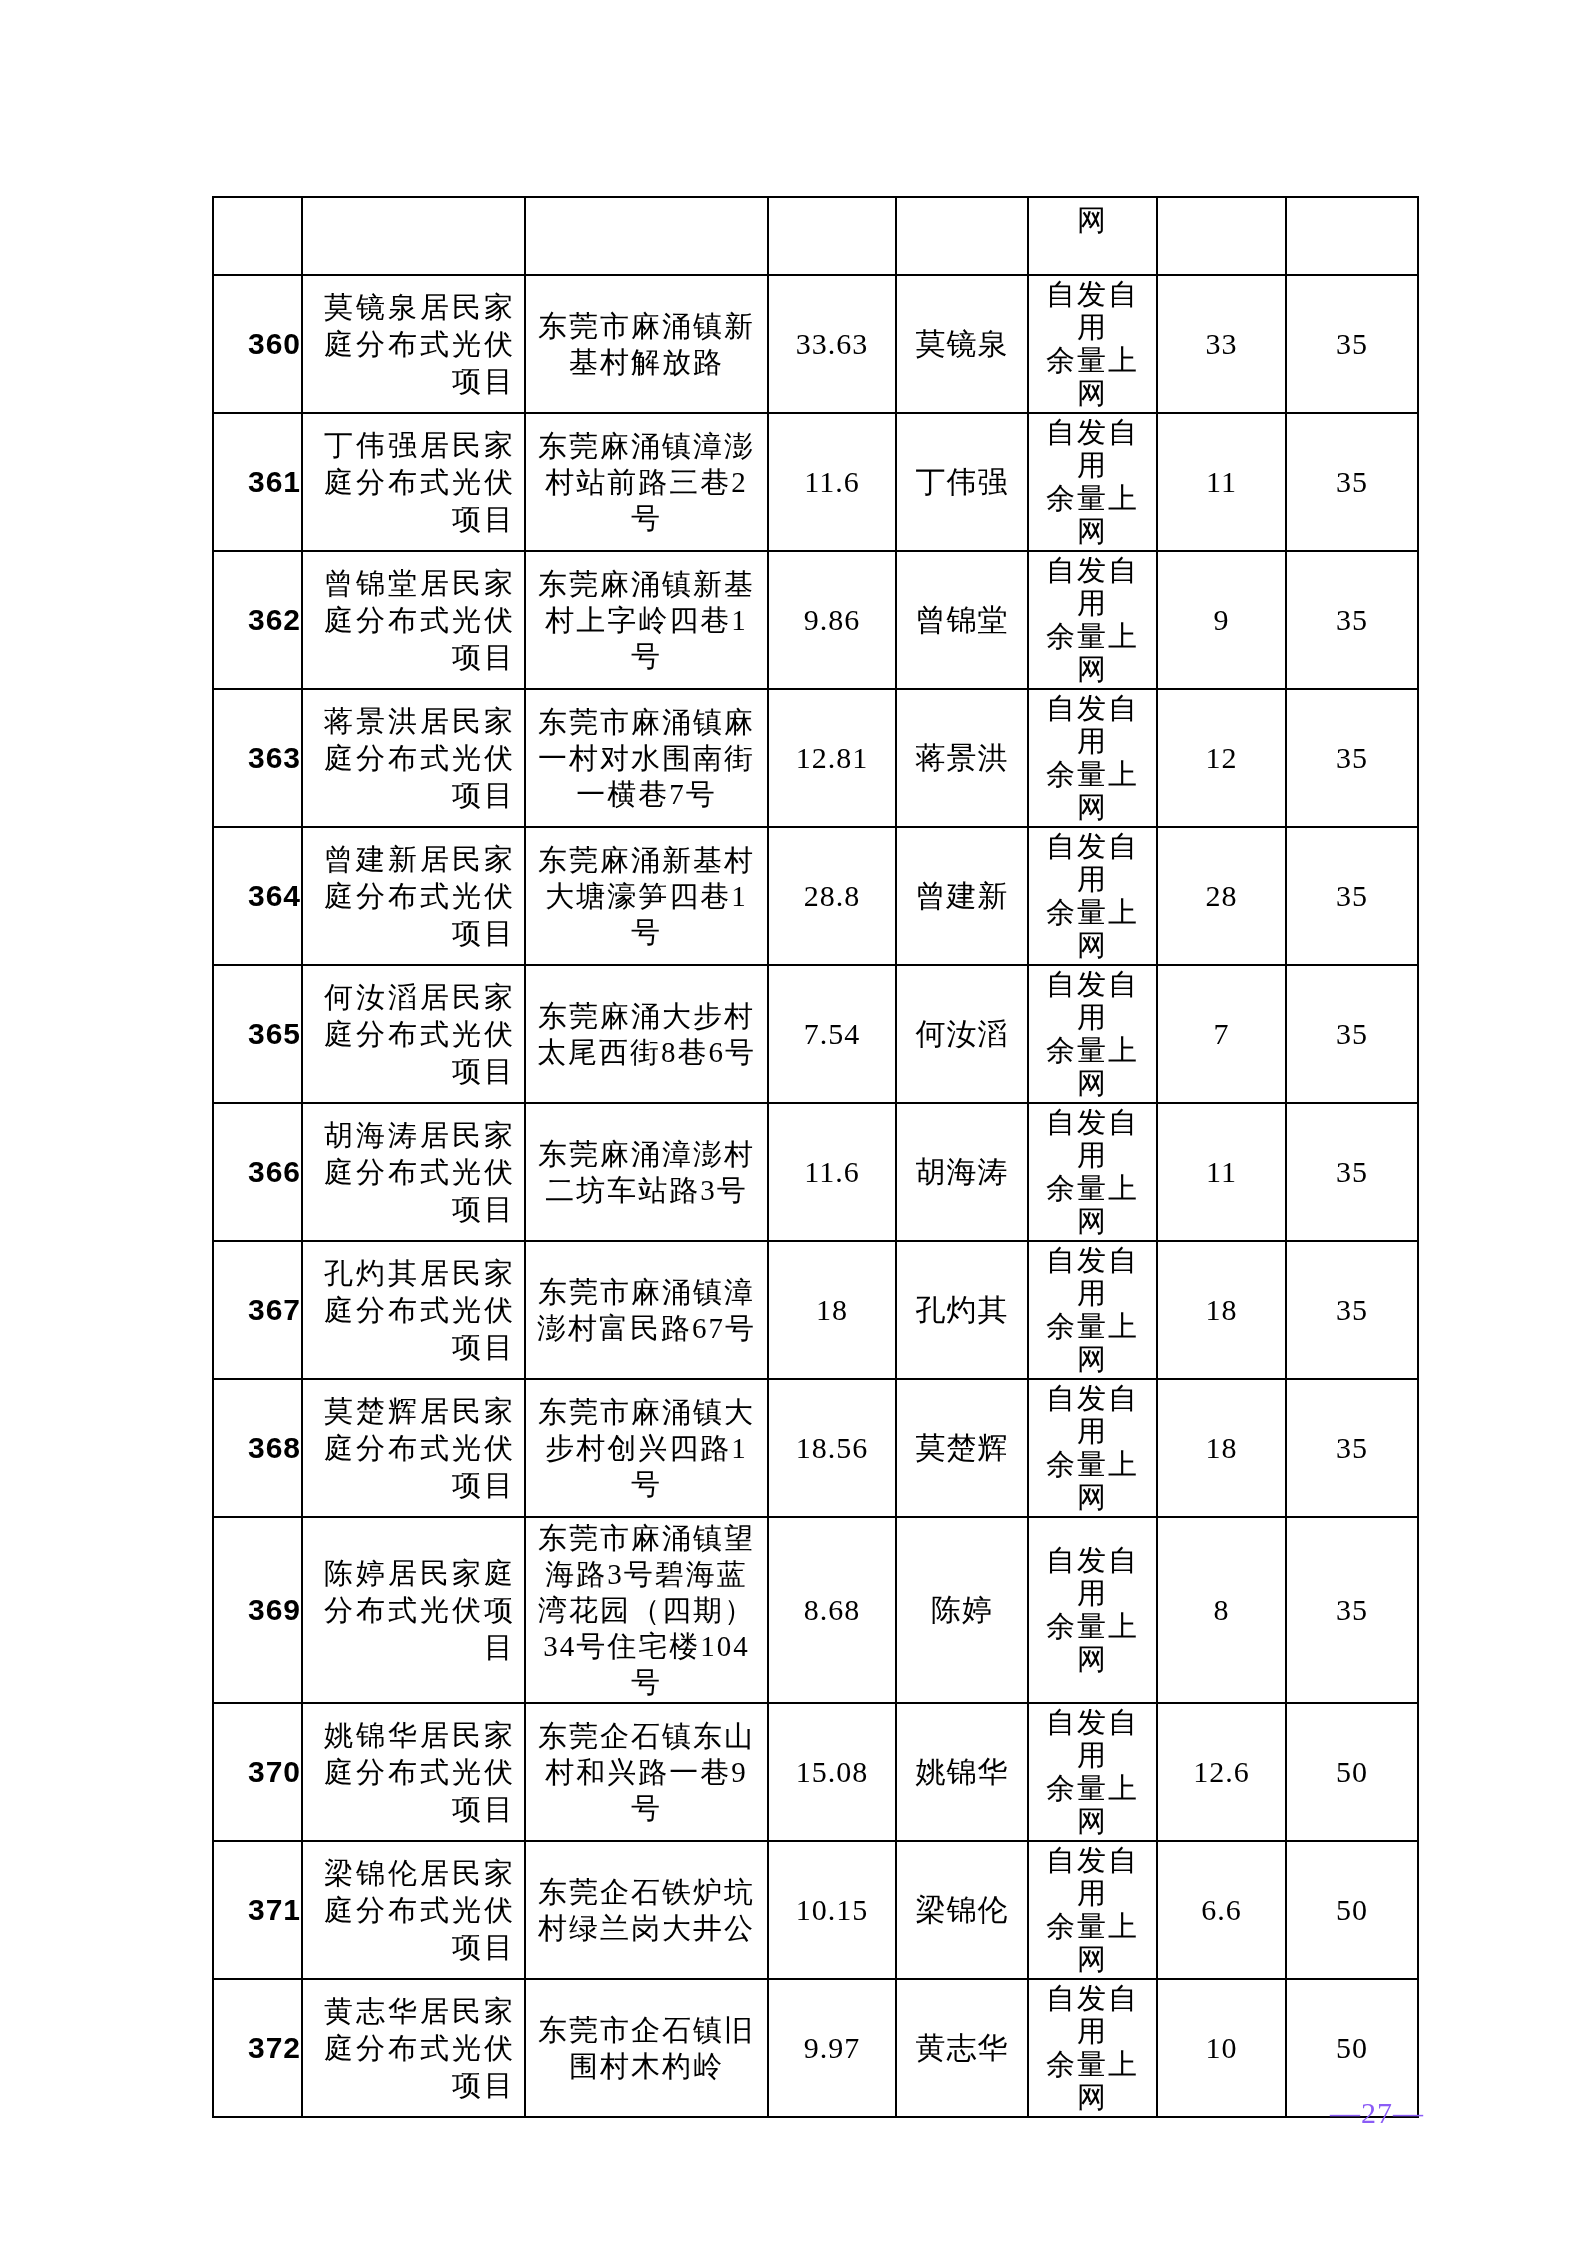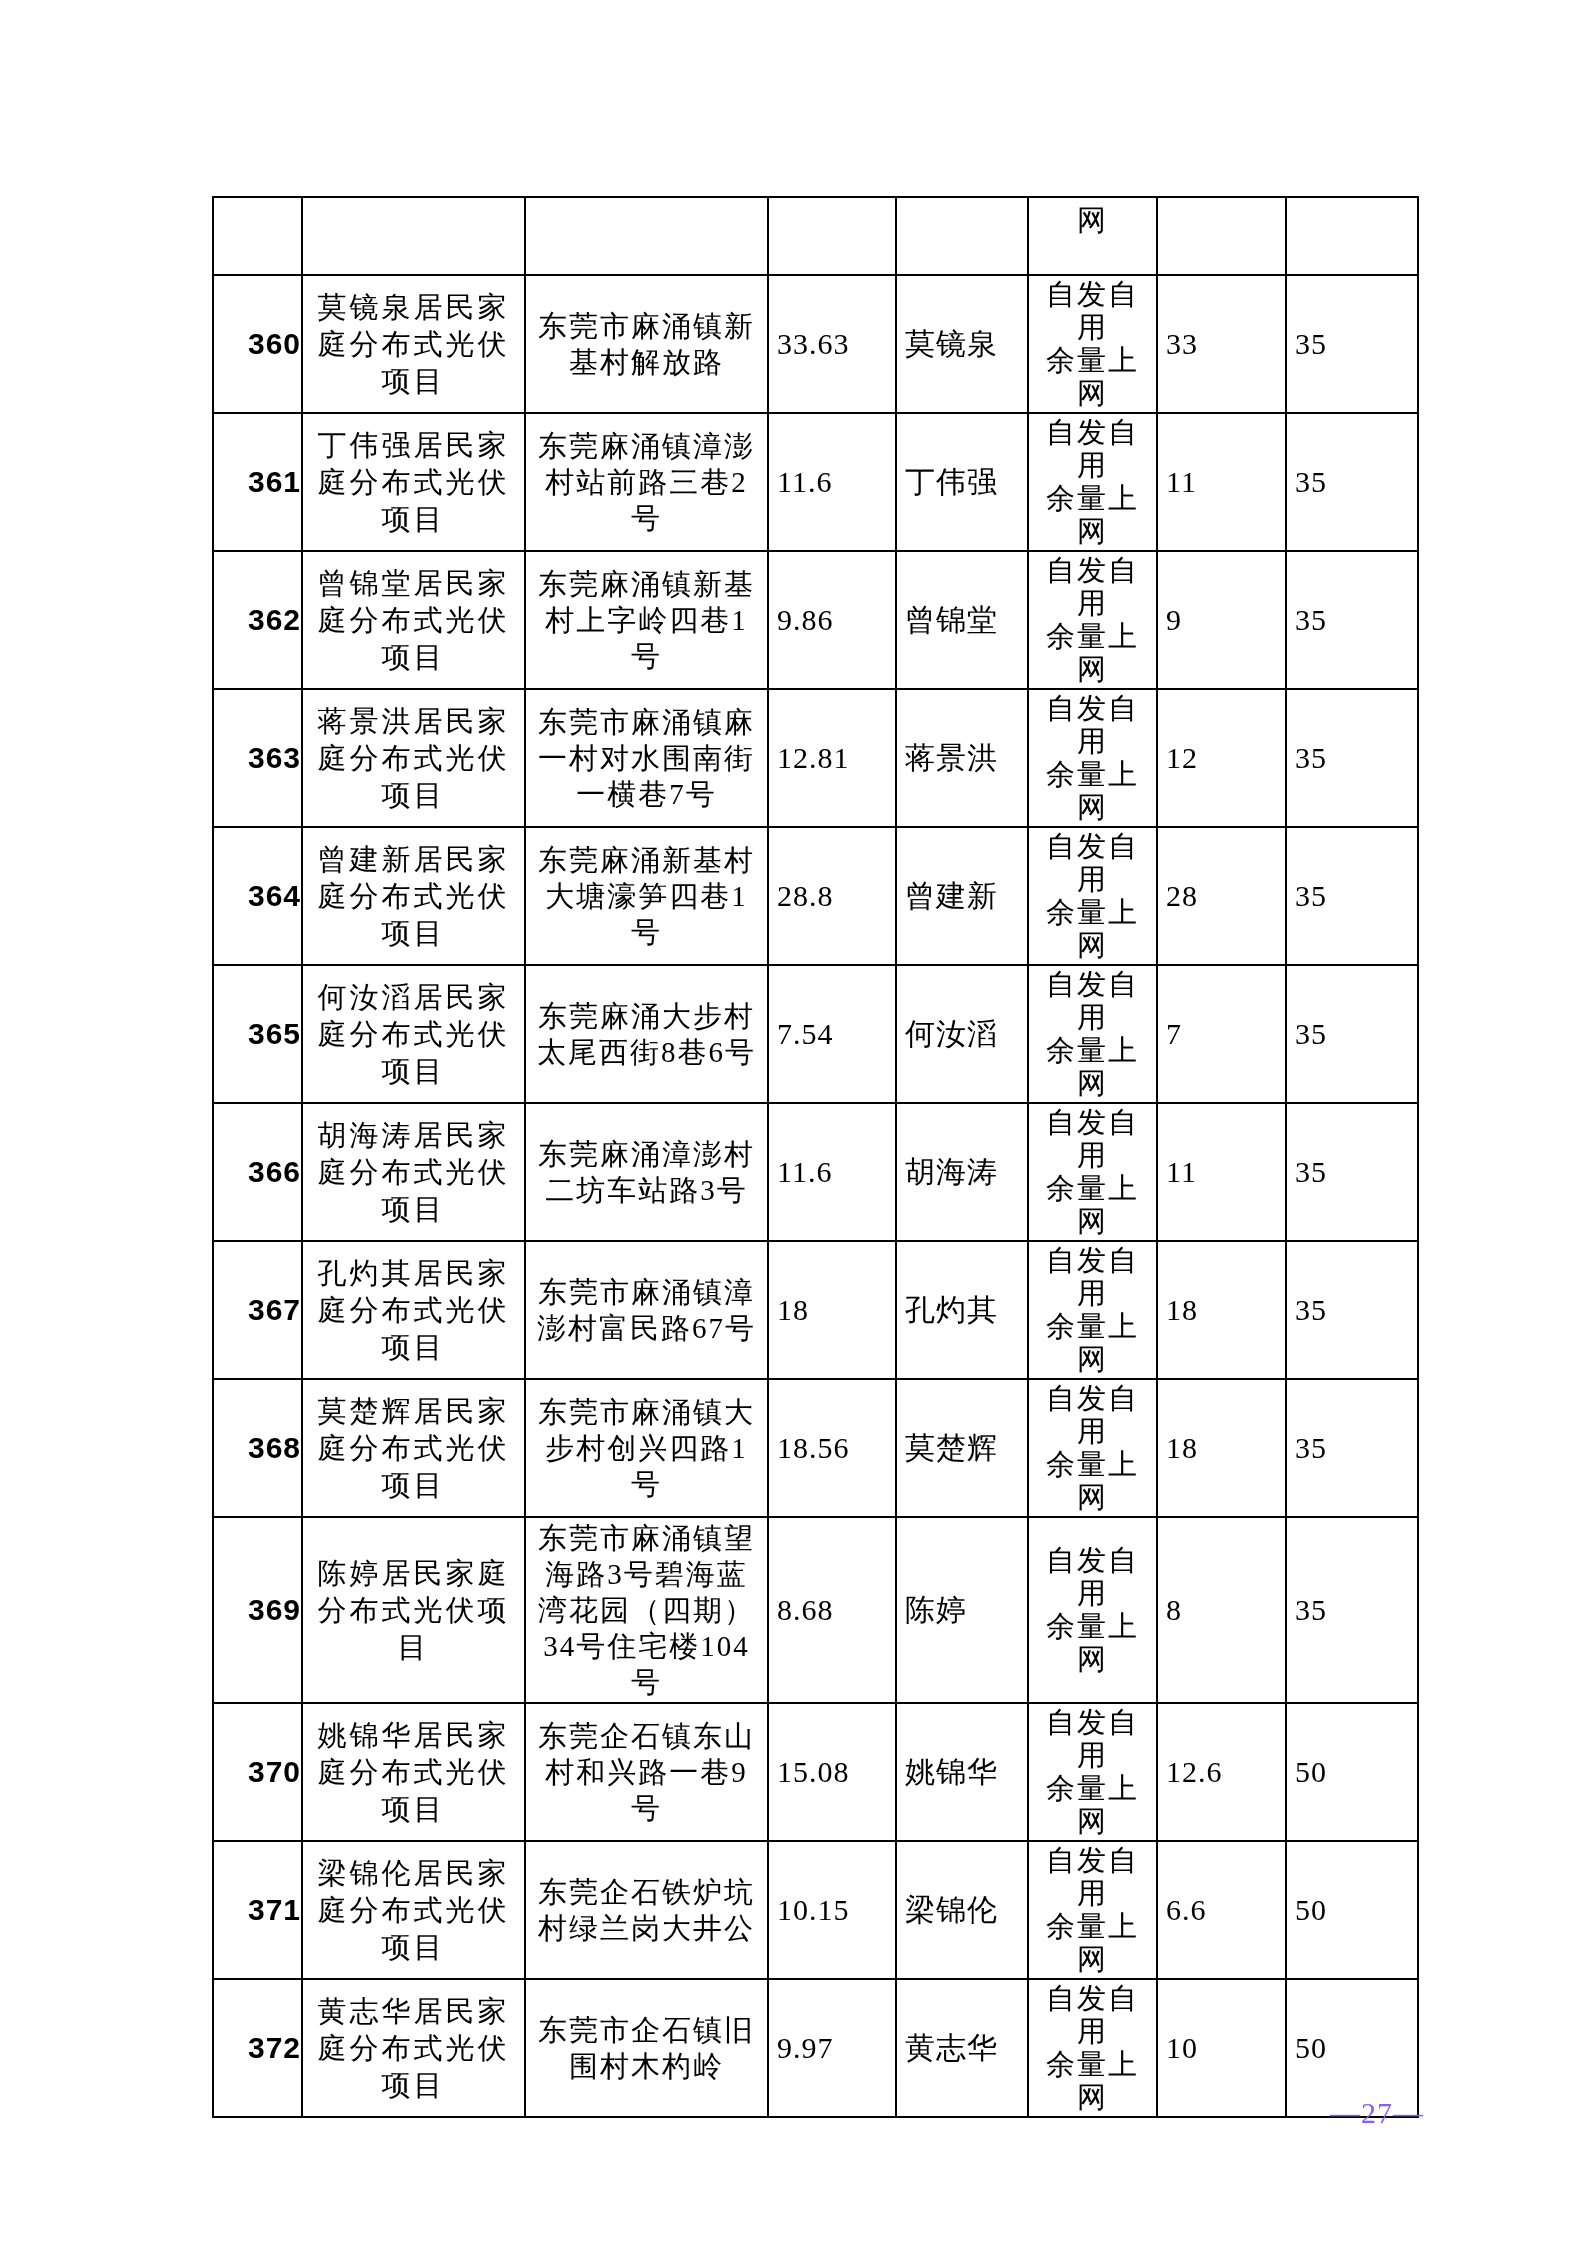--- a/index.html
+++ b/index.html
@@ -34,30 +34,31 @@
   
   .pv-table td.cell-no {
     text-align: center;
     font-family: "Liberation Sans", "DejaVu Sans", sans-serif;
     font-weight: bold;
     font-size: 30px;
     letter-spacing: 1px;
     padding-left: 34px;
   }
   .pv-table td.cell-name {
-    text-align: center;
+    text-align: right;
     line-height: 37px;
     letter-spacing: 3px;
   }
   .pv-table td.cell-addr {
     text-align: center;
     line-height: 36px;
     letter-spacing: 2px;
   }
   .pv-table td.cell-num {
+    text-align: center;
     font-size: 30px;
     letter-spacing: 1px;
   }
   .pv-table td.cell-mode {
     text-align: center;
     white-space: pre-wrap;
     line-height: 33px;
     letter-spacing: 2px;
     padding-left: 6px;
     padding-right: 6px;

